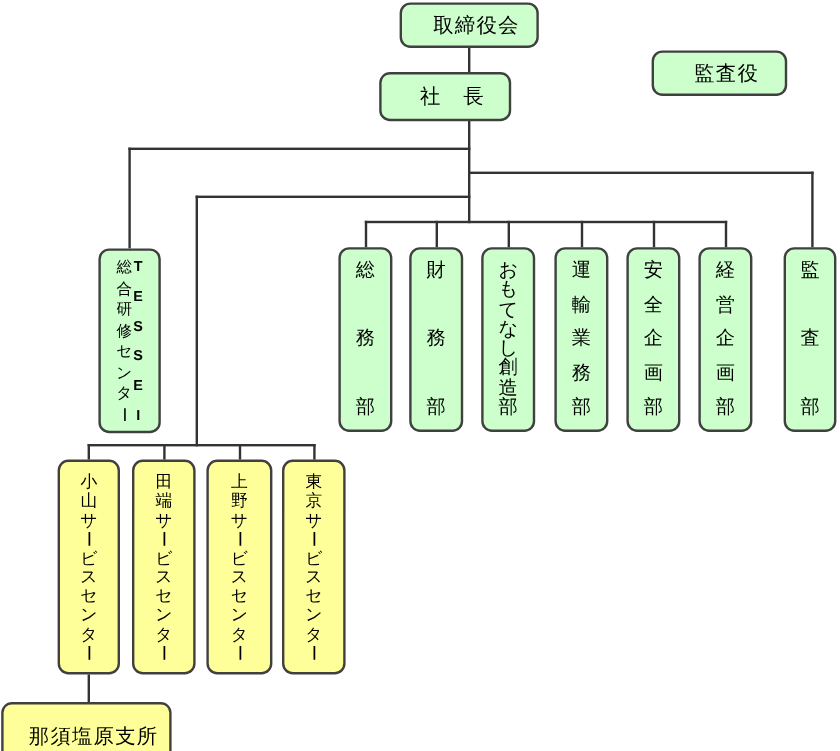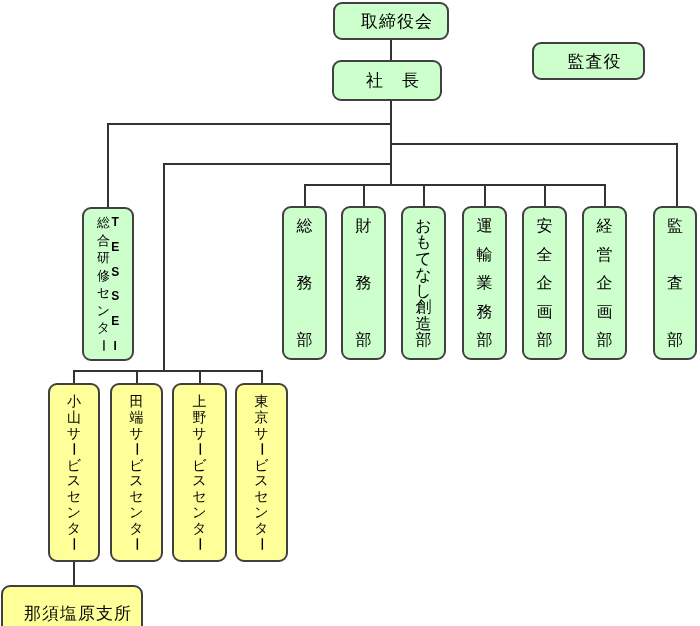--- a/index.html
+++ b/index.html
@@ -70,25 +70,25 @@
   <div class="line" style="left:136px;top:370px;width:2px;height:13px;"></div>
   <div class="line" style="left:199px;top:370px;width:2px;height:13px;"></div>
   <div class="line" style="left:261px;top:370px;width:2px;height:13px;"></div>
   <div class="line" style="left:73px;top:562px;width:2px;height:23px;"></div>
 </div>
 
 <div class="node hnode" style="left:333px;top:2px;width:116px;height:38px;">
   <span>取締役会</span>
 </div>
 
-<div class="node hnode" style="left:332px;top:60px;width:110px;height:41px;">
+<div class="node hnode" style="left:316px;top:60px;width:110px;height:41px;">
   <span>社　長</span>
 </div>
 
-<div class="node hnode" style="left:532px;top:42px;width:113px;height:38px;">
+<div class="node hnode" style="left:543px;top:42px;width:113px;height:38px;">
   <span>監査役</span>
 </div>
 
 <div class="node tessei" style="left:82px;top:207px;width:52px;height:154px;">
   <div class="vcol latin">
       <span>T</span>
       <span>E</span>
       <span>S</span>
       <span>S</span>
       <span>E</span>

